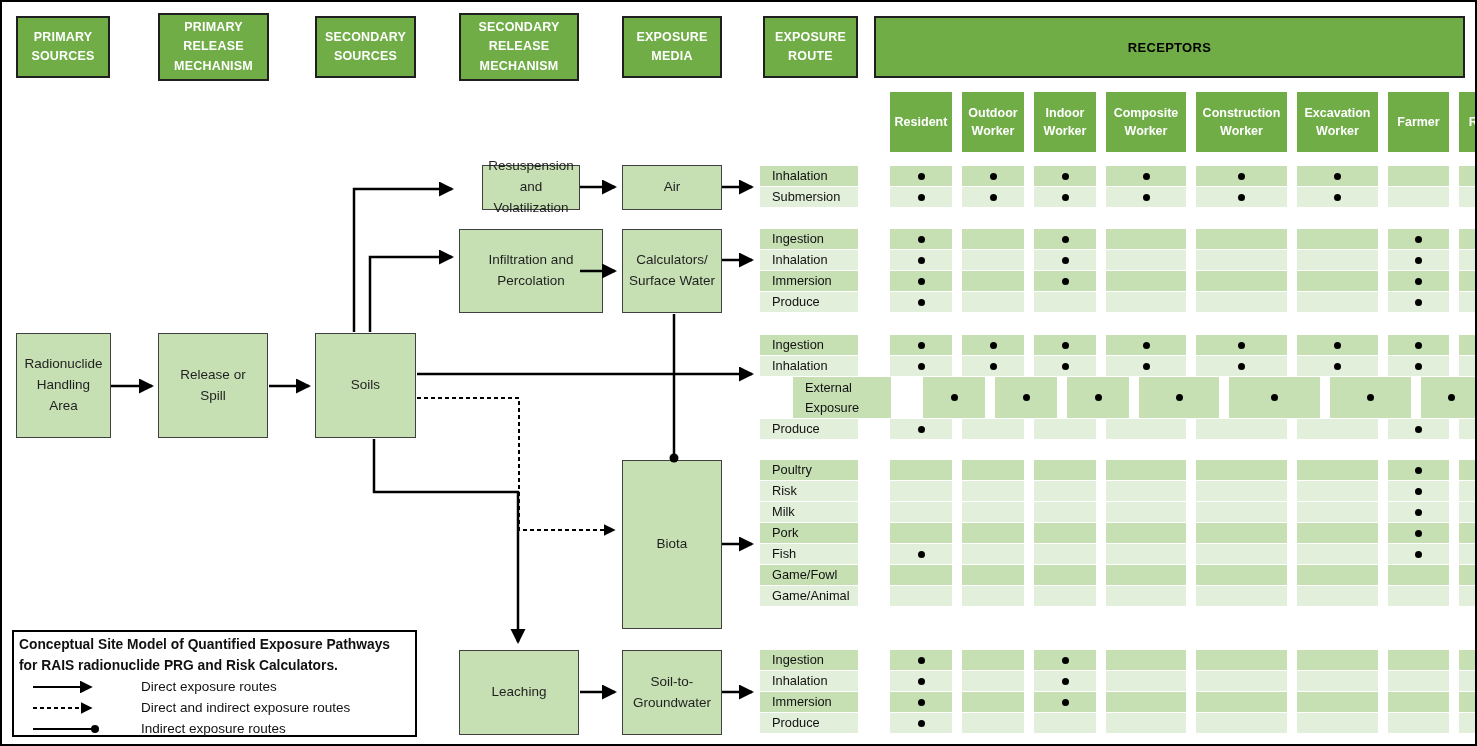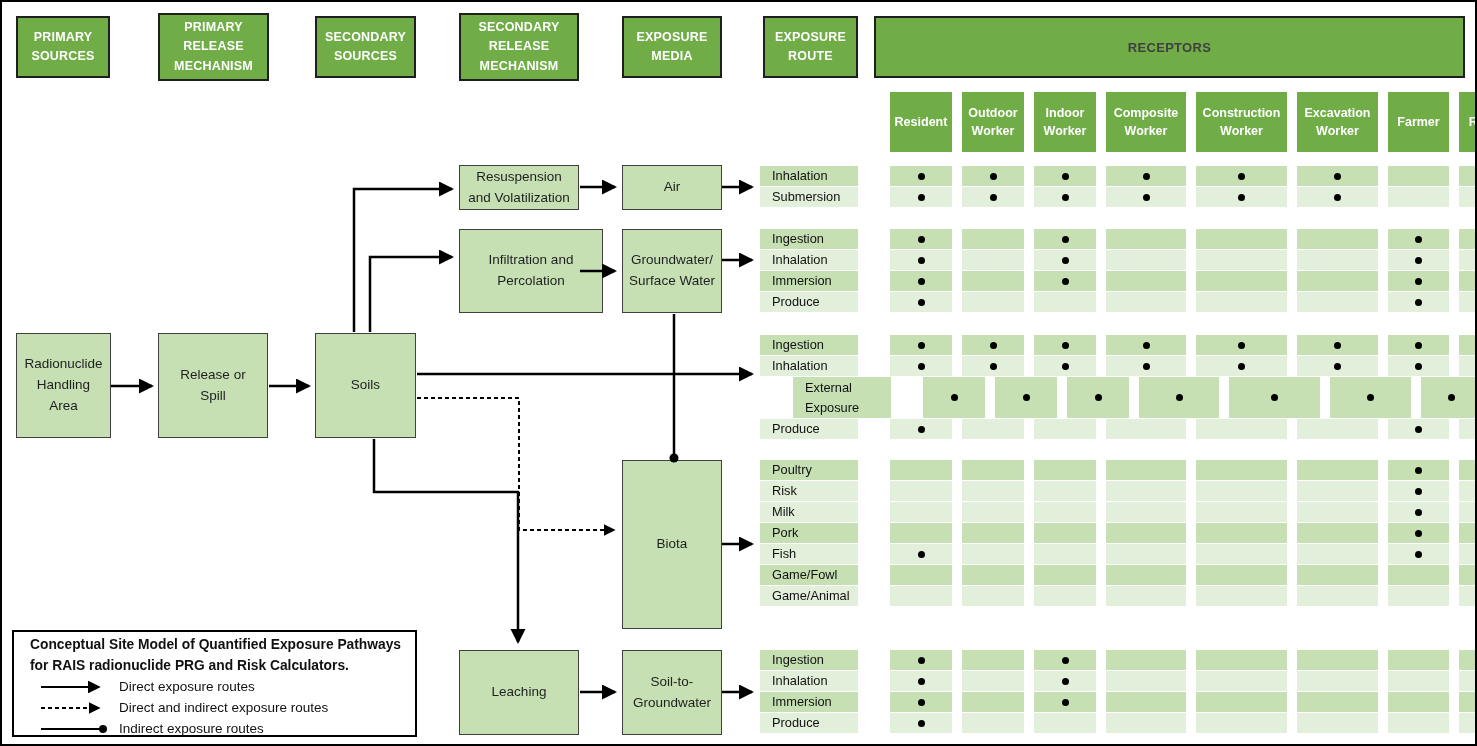--- a/index.html
+++ b/index.html
@@ -11,21 +11,21 @@
     color:#fff;font-weight:bold;font-size:12.5px;line-height:1.55;white-space:pre-line;letter-spacing:.2px;}
 
   
   .fbox{position:absolute;background:#c6e0b4;border:1.6px solid #404040;box-sizing:border-box;
     display:flex;align-items:center;justify-content:center;text-align:center;
     color:#1f1f1f;font-size:13.5px;line-height:1.55;white-space:pre-line;}
 
   
   #receptors-banner{position:absolute;left:872px;top:14px;width:591px;height:62px;background:#70ad47;
     border:2px solid #1f1f1f;box-sizing:border-box;display:flex;align-items:center;justify-content:center;
-    color:#404040;font-weight:bold;font-size:13px;letter-spacing:.3px;}
+    color:#000000;font-weight:bold;font-size:13px;letter-spacing:.3px;}
   .grid-row{display:grid;grid-template-columns:98px 12px 62px 62px 62px 80px 91px 81px 61px 78px;column-gap:10px;}
   #receptor-header-row{position:absolute;left:758px;top:90px;}
   .hcell{height:60px;background:#70ad47;display:flex;align-items:center;justify-content:center;
     text-align:center;color:#fff;font-weight:bold;font-size:12.5px;line-height:1.45;padding:0 1px;box-sizing:border-box;}
   .hspacer{background:transparent;}
 
   
   .mgroup{position:absolute;left:758px;}
   .mrow{height:20px;margin-bottom:1px;}
   .mrow.tall{height:41px;margin-left:33px;}
@@ -33,22 +33,22 @@
     font-size:12.8px;color:#111;line-height:1.5;}
   .spacer{background:transparent;}
   .dcell{display:flex;align-items:center;justify-content:center;}
   .shade-dark{background:#c6e0b4;}
   .shade-light{background:#e2efda;}
   .dot{width:7px;height:7px;border-radius:50%;background:#000;}
 
   
   #legend{position:absolute;left:10px;top:628px;width:405px;height:107px;border:2px solid #000;
     box-sizing:border-box;background:#fff;}
-  .legend-title{font-weight:bold;font-size:13.8px;color:#111;line-height:1.5;padding:3px 0 0 16px;}
-  .legend-item{display:flex;align-items:center;gap:8px;padding-left:25px;height:21px;}
+  .legend-title{font-weight:bold;font-size:13.8px;color:#111;line-height:1.5;padding:3px 0 0 5px;}
+  .legend-item{display:flex;align-items:center;gap:38px;padding-left:17px;height:21px;}
   .legend-item span{font-size:13.5px;color:#111;}
 
   svg.overlay{position:absolute;left:0;top:0;pointer-events:none;}
 </style>
 </head>
 <body>
 
 <div id="canvas">
 
   <div class="stagebox" style="left:14px;top:14px;width:94px;height:62px">PRIMARY
@@ -79,26 +79,26 @@
       <div class="hcell">Farmer</div>
       <div class="hcell">Recreator</div>
     </div>
 
   <div class="fbox" style="left:14px;top:331px;width:95px;height:105px">Radionuclide
 Handling
 Area</div>
   <div class="fbox" style="left:156px;top:331px;width:110px;height:105px">Release or
 Spill</div>
   <div class="fbox" style="left:313px;top:331px;width:101px;height:105px">Soils</div>
-  <div class="fbox" style="left:457px;top:163px;width:120px;height:45px">Resuspension
+  <div class="fbox" style="left:480px;top:163px;width:98px;height:45px">Resuspension
 and Volatilization</div>
   <div class="fbox" style="left:620px;top:163px;width:100px;height:45px">Air</div>
   <div class="fbox" style="left:457px;top:227px;width:144px;height:84px">Infiltration and
 Percolation</div>
-  <div class="fbox" style="left:620px;top:227px;width:100px;height:84px">Groundwater/
+  <div class="fbox" style="left:620px;top:227px;width:100px;height:84px">Calculators/
 Surface Water</div>
   <div class="fbox" style="left:457px;top:648px;width:120px;height:85px">Leaching</div>
   <div class="fbox" style="left:620px;top:458px;width:100px;height:169px">Biota</div>
   <div class="fbox" style="left:620px;top:648px;width:100px;height:85px">Soil-to-
 Groundwater</div>
 
   <div class="mgroup" style="top:164px">
       <div class="grid-row mrow">
         <div class="lcell shade-dark">Inhalation</div>
         <div class="spacer"></div>

